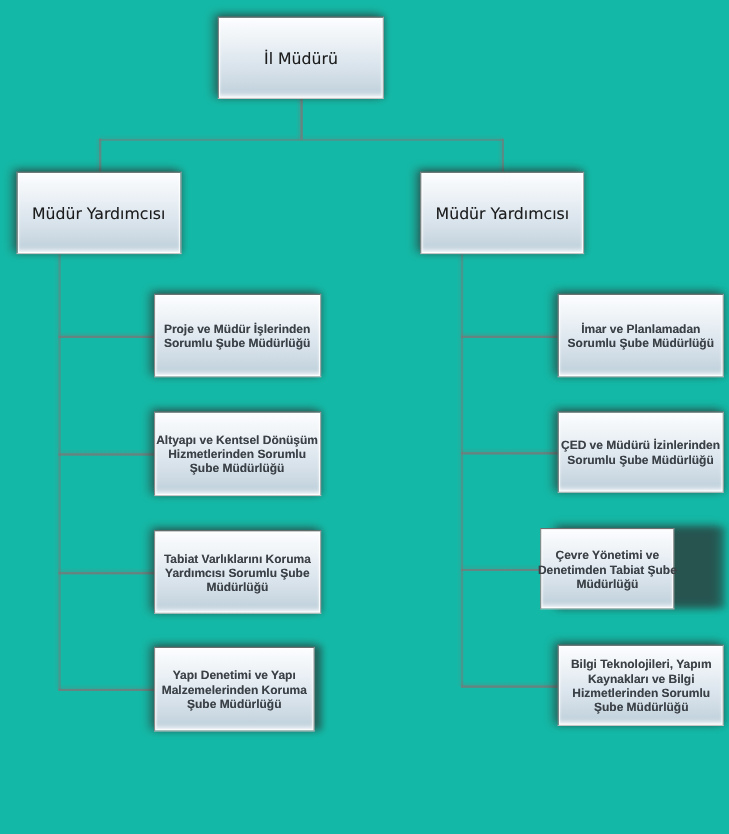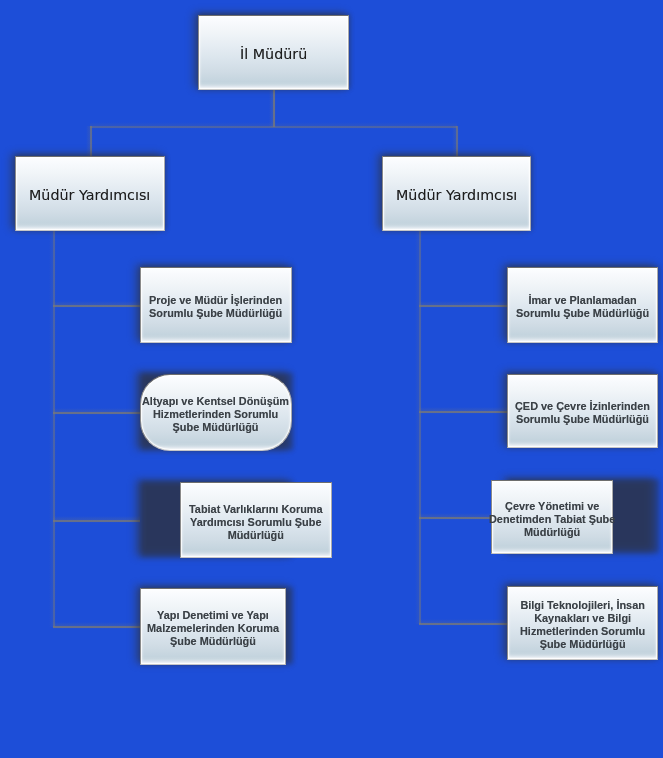--- a/index.html
+++ b/index.html
@@ -1,19 +1,19 @@
 <!DOCTYPE html>
 <html><head>
 <meta charset="utf-8">
 <title>Organizasyon Şeması</title>
 <style>
   html,body{margin:0;padding:0;background:#ffffff;}
   body{width:663px;height:758px;overflow:hidden;font-family:"Liberation Sans",sans-serif;
        -webkit-font-smoothing:antialiased;}
-  #stage{position:relative;width:663px;height:758px;background:#1d4ed8;}
+  #stage{position:relative;width:663px;height:758px;background:#14b8a6;}
   #blurwrap{position:absolute;left:0;top:0;width:663px;height:758px;}
 
   .node{position:absolute;box-sizing:border-box;
         border-style:solid;border-width:1px;
         border-color:#6e6e6e #ababab #c6c6c6 #8a8a8a;
         display:flex;align-items:center;justify-content:center;text-align:center;
         background:linear-gradient(to bottom,
             #fdfeff 0%, #f8fafd 8%, #f1f5f8 22%, #e6edf3 40%,
             #dbe5ed 58%, #d0dce5 76%, #c4d4de 90%, #c8d7e0 93%,
             #d8e2ea 96%, #eaf0f4 99%, #f4f7f9 100%);
@@ -85,30 +85,30 @@
   <div class="shadow" style="left:136px;top:265px;width:152px;height:76px;"></div>
   <div class="shadow2" style="left:140.5px;top:266px;width:152px;height:76px;"></div>
   <div class="node lvl3" style="left:140px;top:267px;width:152px;height:76px;">
     <div class="lines">
       <span class="txt">Proje ve Müdür İşlerinden</span>
       <span class="txt">Sorumlu Şube Müdürlüğü</span>
     </div>
   </div>
   <div class="shadow" style="left:136px;top:372px;width:152px;height:77px;"></div>
   <div class="shadow2" style="left:140.5px;top:373px;width:152px;height:77px;"></div>
-  <div class="node lvl3" style="left:140px;top:374px;width:152px;height:77px;border-radius:30px;">
+  <div class="node lvl3" style="left:140px;top:374px;width:152px;height:77px;">
     <div class="lines">
       <span class="txt">Altyapı ve Kentsel Dönüşüm</span>
       <span class="txt">Hizmetlerinden Sorumlu</span>
       <span class="txt">Şube Müdürlüğü</span>
     </div>
   </div>
   <div class="shadow" style="left:136px;top:480px;width:152px;height:76px;"></div>
   <div class="shadow2" style="left:140.5px;top:481px;width:152px;height:76px;"></div>
-  <div class="node lvl3" style="left:140px;top:482px;width:152px;height:76px;margin-left:40px;">
+  <div class="node lvl3" style="left:140px;top:482px;width:152px;height:76px;">
     <div class="lines">
       <span class="txt">Tabiat Varlıklarını Koruma</span>
       <span class="txt">Yardımcısı Sorumlu Şube</span>
       <span class="txt">Müdürlüğü</span>
     </div>
   </div>
   <div class="shadow" style="left:136px;top:586px;width:152px;height:77px;"></div>
   <div class="shadow2" style="left:140.5px;top:587px;width:152px;height:77px;"></div>
   <div class="node lvl3" style="left:140px;top:588px;width:146px;height:77px;">
     <div class="lines">
@@ -122,37 +122,37 @@
   <div class="node lvl3" style="left:507px;top:267px;width:151px;height:76px;">
     <div class="lines">
       <span class="txt">İmar ve Planlamadan</span>
       <span class="txt">Sorumlu Şube Müdürlüğü</span>
     </div>
   </div>
   <div class="shadow" style="left:503px;top:372px;width:151px;height:74px;"></div>
   <div class="shadow2" style="left:507.5px;top:373px;width:151px;height:74px;"></div>
   <div class="node lvl3" style="left:507px;top:374px;width:151px;height:74px;">
     <div class="lines">
-      <span class="txt">ÇED ve Çevre İzinlerinden</span>
+      <span class="txt">ÇED ve Müdürü İzinlerinden</span>
       <span class="txt">Sorumlu Şube Müdürlüğü</span>
     </div>
   </div>
   <div class="shadow" style="left:503px;top:478px;width:151px;height:74px;"></div>
   <div class="shadow2" style="left:507.5px;top:479px;width:151px;height:74px;"></div>
   <div class="node lvl3" style="left:491px;top:480px;width:122px;height:74px;">
     <div class="lines">
       <span class="txt">Çevre Yönetimi ve</span>
       <span class="txt">Denetimden Tabiat Şube</span>
       <span class="txt">Müdürlüğü</span>
     </div>
   </div>
   <div class="shadow" style="left:503px;top:584px;width:151px;height:74px;"></div>
   <div class="shadow2" style="left:507.5px;top:585px;width:151px;height:74px;"></div>
   <div class="node lvl3" style="left:507px;top:586px;width:151px;height:74px;">
     <div class="lines">
-      <span class="txt">Bilgi Teknolojileri, İnsan</span>
+      <span class="txt">Bilgi Teknolojileri, Yapım</span>
       <span class="txt">Kaynakları ve Bilgi</span>
       <span class="txt">Hizmetlerinden Sorumlu</span>
       <span class="txt">Şube Müdürlüğü</span>
     </div>
   </div>
 </div>
 </div>
 
 </body></html>

